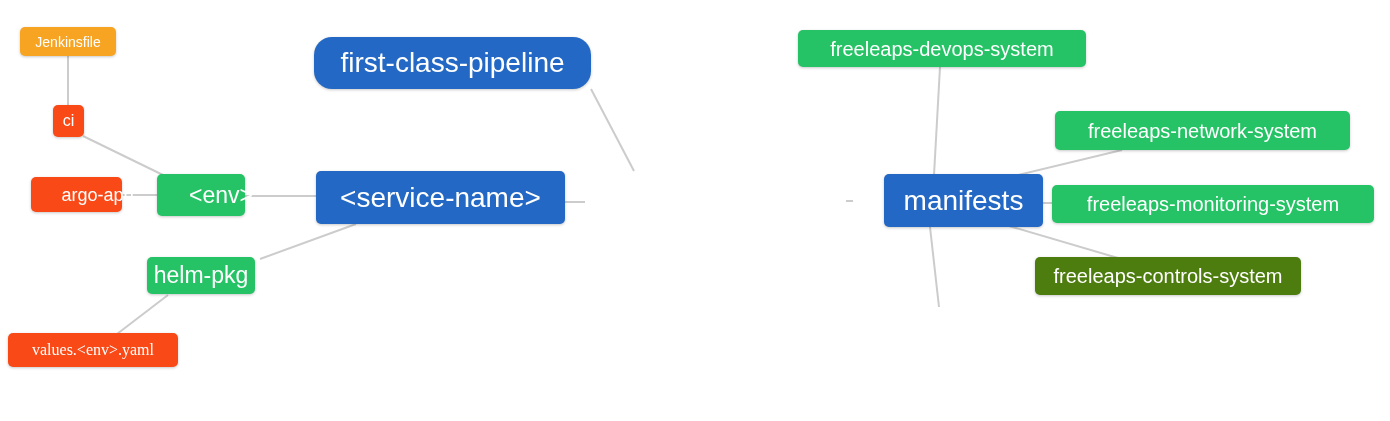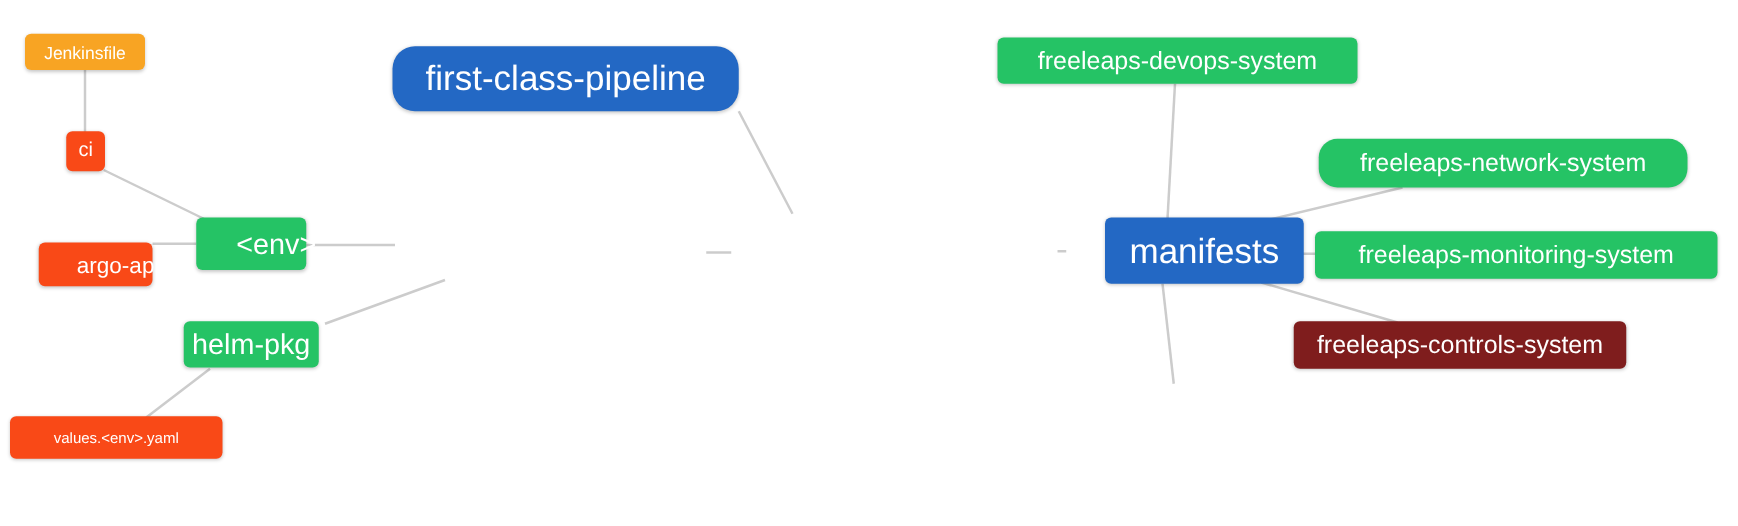--- a/index.html
+++ b/index.html
@@ -38,24 +38,24 @@
     border-radius: 5px;
     white-space: nowrap;
     box-shadow: 0 1px 3px rgba(0,0,0,0.22);
     line-height: 1;
     box-sizing: border-box;
   }
   .node span { display: block; }
   
   #n-jenkinsfile   { left: 20px;   top: 27px;  width: 96px;  height: 29px; font-size: 14px; }
   #n-ci            { left: 53px;   top: 105px; width: 31px;  height: 32px; font-size: 16px; }
-  #n-argo-app      { left: 31px;   top: 194px; width: 91px;  height: 35px; font-size: 18px; padding-left: 42px; }
+  #n-argo-app      { left: 31px;   top: 177px; width: 91px;  height: 35px; font-size: 18px; padding-left: 42px; }
   #n-env           { left: 157px;  top: 174px; width: 88px;  height: 42px; font-size: 23px; }
   #n-helm-pkg      { left: 147px;  top: 257px; width: 108px; height: 37px; font-size: 23px; }
-  #n-values        { left: 8px;    top: 333px; width: 170px; height: 34px; font-size: 12px; }
+  #n-values        { left: 8px;    top: 333px; width: 170px; height: 34px; font-size: 16px; font-family: Liberation Serif, serif; }
   #n-fcp           { left: 314px;  top: 37px;  width: 277px; height: 52px; font-size: 28px; }
   #n-service       { left: 316px;  top: 171px; width: 249px; height: 53px; font-size: 28px; }
   #n-root          { left: 584px;  top: 170px; width: 262px; height: 67px; font-size: 33px; }
   #n-manifests     { left: 884px;  top: 174px; width: 159px; height: 53px; font-size: 28px; }
   #n-devops        { left: 798px;  top: 30px;  width: 288px; height: 37px; font-size: 20px; }
   #n-network       { left: 1055px; top: 111px; width: 295px; height: 39px; font-size: 20px; }
   #n-monitoring    { left: 1052px; top: 185px; width: 322px; height: 38px; font-size: 20px; }
   #n-controls      { left: 1035px; top: 257px; width: 266px; height: 38px; font-size: 20px; }
   #n-storage       { left: 814px;  top: 307px; width: 261px; height: 38px; font-size: 20px; }
 </style>
@@ -102,36 +102,39 @@
   </div>
 
   <div class="node" id="n-values" style="background: rgb(249, 73, 23);">
     <span>values.&lt;env&gt;.yaml</span>
   </div>
 
   <div class="node" id="n-fcp" style="background: rgb(35, 104, 196); border-radius: 18px;">
     <span>first-class-pipeline</span>
   </div>
 
+  <div class="node" id="n-service" style="background: rgb(35, 104, 196);">
+    <span>&lt;service-name&gt;</span>
+  </div>
 
 
   <div class="node" id="n-manifests" style="background: rgb(35, 104, 196);">
     <span>manifests</span>
   </div>
 
   <div class="node" id="n-devops" style="background: rgb(37, 195, 101);">
     <span>freeleaps-devops-system</span>
   </div>
 
-  <div class="node" id="n-network" style="background: rgb(37, 195, 101); border-radius: 15px;">
+  <div class="node" id="n-network" style="background: rgb(37, 195, 101);">
     <span>freeleaps-network-system</span>
   </div>
 
   <div class="node" id="n-monitoring" style="background: rgb(37, 195, 101);">
     <span>freeleaps-monitoring-system</span>
   </div>
 
-  <div class="node" id="n-controls" style="background: #7f1d1d; align-items: center;">
+  <div class="node" id="n-controls" style="background: #4d7c0f; align-items: center;">
     <span>freeleaps-controls-system</span>
   </div>
 
 
 </div>
 
 </body></html>

